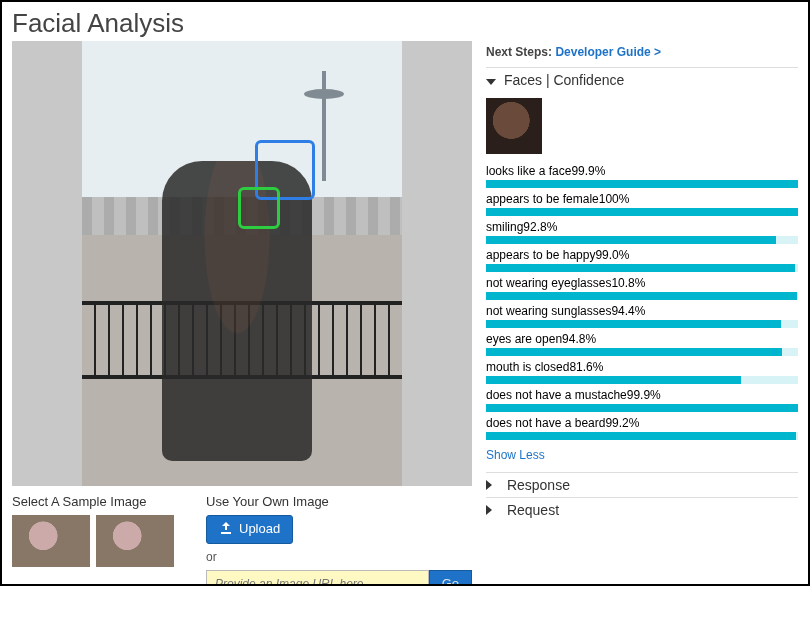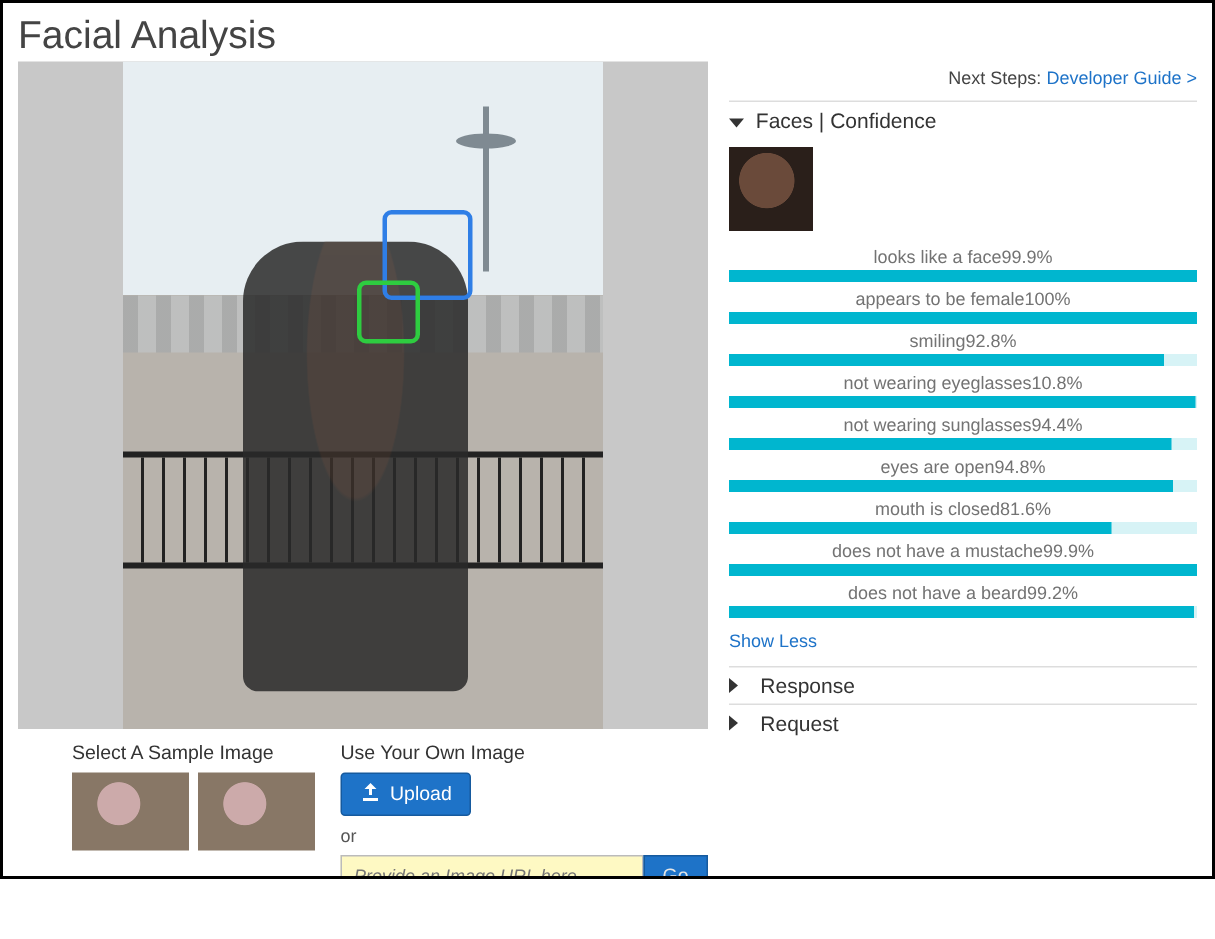--- a/index.html
+++ b/index.html
@@ -83,21 +83,21 @@
     border-top:4px solid #222; border-bottom:4px solid #222;
   }
   .bbox {
     position:absolute; border:3px solid; border-radius:6px; box-sizing:border-box;
   }
   .bbox-blue  { left:173px; top:99px;  width:60px; height:60px; border-color:#2f7ee6; }
   .bbox-green { left:156px; top:146px; width:42px; height:42px; border-color:#2ecc40; }
 
   .sample-row {
     margin-top: 8px;
-    display:flex; gap:9px;margin-left:36px;
+    display:flex; gap:24px;
   }
   .sample-col { flex:0 0 170px; }
   .own-col { flex:1; }
   .sect-label {
     font-size:13px; color:#333; margin-bottom:6px;
   }
   .thumbs { display:flex; gap:6px; }
   .thumb  {
     width:78px; height:52px; background:#777; position:relative; cursor:pointer;
     background: radial-gradient(circle at 40% 40%, #caa 0 25%, #876 26% 100%);
@@ -113,39 +113,39 @@
     flex:1; border:1px solid #bbb; padding:5px 8px; font-size:12px; font-style:italic;
     color:#888; background:#fef9c3;
   }
   .go-btn {
     background:#1e73c8; color:#e5e5e5; border:1px solid #165a9e;
     padding:5px 12px; font-size:13px; cursor:pointer;
   }
 
   
   .next-steps {
-    text-align:right; font-size:12px; color:#444; margin:4px 0 8px 0;
+    text-align:left; font-size:12px; color:#444; margin:4px 0 8px 0;font-weight:bold;
   }
   .link { color:#1e73c8; cursor:pointer; }
   .section-head {
     font-size:14px; color:#333; padding:4px 0; cursor:pointer;
     border-top:1px solid #ddd;
   }
   .section-head:first-of-type{ border-top:none;}
   .caret { display:inline-block; width:0;height:0; margin-right:4px;
     border-left:5px solid transparent;border-right:5px solid transparent;}
   .caret-down{ border-top:6px solid #333;}
   .caret-right{ border-top:5px solid transparent;border-bottom:5px solid transparent;
     border-left:6px solid #333; margin-right:6px;}
   .face-thumb {
     width:56px; height:56px; margin:6px 0 10px 0;
     background: radial-gradient(circle at 45% 40%, #6a4a3a 0 40%, #2a1f1a 41% 100%);
   }
   .attr { margin-bottom:4px; }
-  .attr-row { display:flex; justify-content:center; font-size:12px; color:#737373;}
+  .attr-row { display:flex; justify-content:flex-start; font-size:12px; color:#000000;}
   .bar-bg {
     height:8px; background:#d7f3f6; margin-top:2px; position:relative;
   }
   .bar-fg {
     height:8px; background:#00b6cf; position:absolute; left:0; top:0;
   }
   .show-less { color:#1e73c8; font-size:12px; margin:8px 0 10px 0; cursor:pointer;}
 </style>
 </head>
 <body>
@@ -230,20 +230,29 @@
             <div class="attr-row">
               <span>smiling</span>
               <span>92.8%</span>
             </div>
             <div class="bar-bg">
               <div class="bar-fg" style="width:92.8%"></div>
             </div>
           </div>
           <div class="attr">
             <div class="attr-row">
+              <span>appears to be happy</span>
+              <span>99.0%</span>
+            </div>
+            <div class="bar-bg">
+              <div class="bar-fg" style="width:99%"></div>
+            </div>
+          </div>
+          <div class="attr">
+            <div class="attr-row">
               <span>not wearing eyeglasses</span>
               <span>10.8%</span>
             </div>
             <div class="bar-bg">
               <div class="bar-fg" style="width:99.8%"></div>
             </div>
           </div>
           <div class="attr">
             <div class="attr-row">
               <span>not wearing sunglasses</span>

